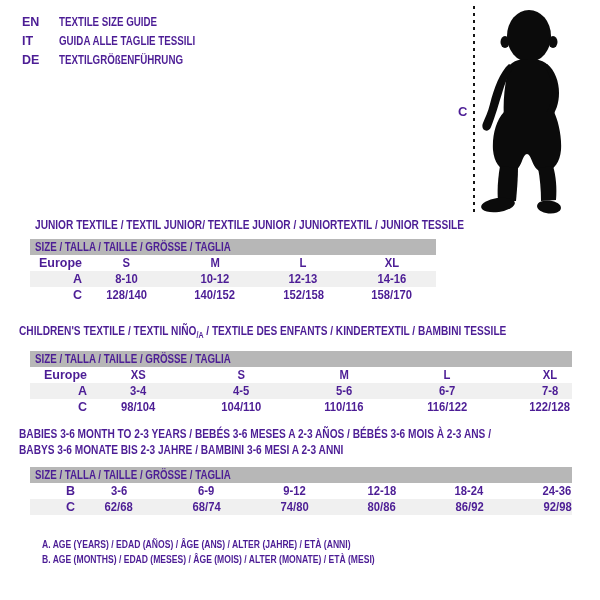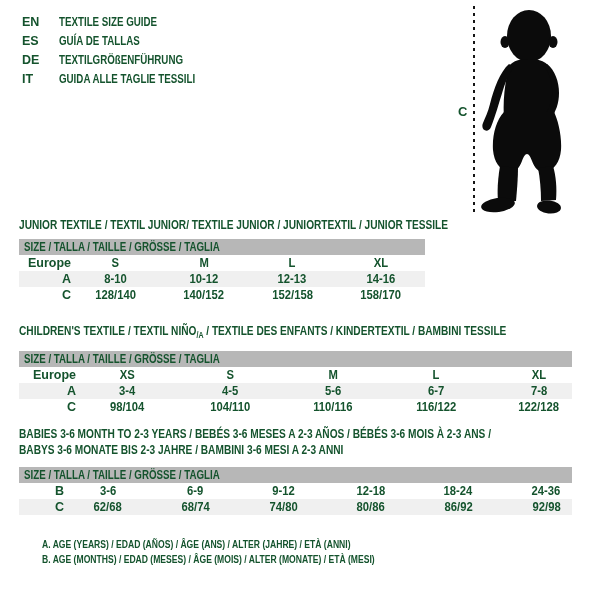--- a/index.html
+++ b/index.html
@@ -1,39 +1,39 @@
 <!DOCTYPE html>
 <html><head>
 <meta charset="utf-8">
 <style>
   html,body{margin:0;padding:0;background:#fff;}
   .page{
     position:relative;width:572px;height:600px;background:#ffffff;overflow:hidden;
-    font-family:"Liberation Sans","DejaVu Sans",sans-serif;color:#14532d;
+    font-family:"Liberation Sans","DejaVu Sans",sans-serif;color:#4c1d95;
   }
   
   .cond{display:inline-block;transform:scaleX(0.78);transform-origin:0 50%;white-space:nowrap;}
   .cond-c{display:inline-block;transform:scaleX(0.90);transform-origin:50% 50%;white-space:nowrap;}
 
   
   .lang-block{position:absolute;left:22px;top:13px;}
   .lang-row{display:flex;height:19px;line-height:19px;}
   .lang-code{width:37px;font-size:12.5px;font-weight:bold;}
   .lang-label{font-size:12.5px;font-weight:bold;}
 
   
   .figure-block{position:absolute;left:450px;top:0;width:150px;height:220px;}
   .figure-c{position:absolute;left:8px;top:104px;font-size:13px;font-weight:bold;}
 
   
   .sec-title{position:absolute;left:19px;font-size:13px;font-weight:bold;white-space:nowrap;}
   .sub{font-size:9px;vertical-align:-3px;}
 
   
-  table{border-collapse:collapse;table-layout:fixed;position:absolute;left:19px;}
+  table{border-collapse:collapse;table-layout:fixed;position:absolute;left:30px;}
   td{height:16px;padding:0;font-size:12.5px;font-weight:bold;vertical-align:middle;overflow:hidden;}
   td.lbl{text-align:right;padding-left:5px;}
   td.ctr{text-align:center;}
   tr.bar td{background:#b7b7b7;text-align:left;padding-left:5px;height:16px;}
   tr.alt td{background:#f0f0f0;}
 
   
   .footnotes{position:absolute;left:19px;top:537px;}
   .footnote{height:15px;line-height:15px;font-size:11px;font-weight:bold;white-space:nowrap;margin-left:23px;}
 </style>
@@ -41,30 +41,26 @@
 <body>
 
 <div class="page">
 
   <div class="lang-block">
     <div class="lang-row">
       <span class="lang-code">EN</span>
       <span class="lang-label cond">TEXTILE SIZE GUIDE</span>
     </div>
     <div class="lang-row">
-      <span class="lang-code">ES</span>
-      <span class="lang-label cond">GUÍA DE TALLAS</span>
+      <span class="lang-code">IT</span>
+      <span class="lang-label cond">GUIDA ALLE TAGLIE TESSILI</span>
     </div>
     <div class="lang-row">
       <span class="lang-code">DE</span>
       <span class="lang-label cond">TEXTILGRÖßENFÜHRUNG</span>
-    </div>
-    <div class="lang-row">
-      <span class="lang-code">IT</span>
-      <span class="lang-label cond">GUIDA ALLE TAGLIE TESSILI</span>
     </div>
   </div>
 
   <div class="figure-block">
     <span class="figure-c">C</span>
     <svg width="150" height="220" viewBox="0 0 150 220">
       <line x1="24" y1="6" x2="24" y2="213" stroke="#151515" stroke-width="2" stroke-dasharray="3 4"></line>
       <g fill="#0b0b0b">
         <ellipse cx="79" cy="36" rx="22" ry="26"></ellipse>
         <ellipse cx="55" cy="42" rx="4.5" ry="6"></ellipse>
@@ -74,21 +70,21 @@
         <path d="M97 64 C105 70 109 82 109 93 C109 103 106 112 100 119 C97 122 93 119 95 115 C100 107 103 98 102 88 C101 78 98 70 93 66 Z"></path>
         <path d="M54 112 C46 120 42 136 43 150 C44 162 50 170 58 172 C64 173.5 69 169 72 161 C73.5 157 75 154 77 154 C79 154 80.5 157 82 161 C85 169 90 173.5 96 172 C104 170 110 162 111 150 C112 136 108 120 104 112 Z"></path>
         <path d="M50 166 C48 178 47 190 48 201 L66 201 C67 190 68 178 68 168 Z"></path>
         <path d="M88 168 C90 178 91 190 91 201 L106 200 C107 188 106 176 103 166 Z"></path>
         <ellipse cx="48" cy="205" rx="17" ry="7" transform="rotate(-8 48 205)"></ellipse>
         <ellipse cx="99" cy="207" rx="12" ry="6.5" transform="rotate(6 99 207)"></ellipse>
       </g>
     </svg>
   </div>
 
-  <div class="sec-title" style="top:217px;">
+  <div class="sec-title" style="top:217px;margin-left:16px;">
     <span class="cond">JUNIOR TEXTILE / TEXTIL JUNIOR/ TEXTILE JUNIOR / JUNIORTEXTIL / JUNIOR TESSILE</span>
   </div>
   <table style="top:239px;width:406px;">
     <colgroup>
         <col style="width:52px">
         <col>
         <col>
         <col>
         <col>
       </colgroup>

